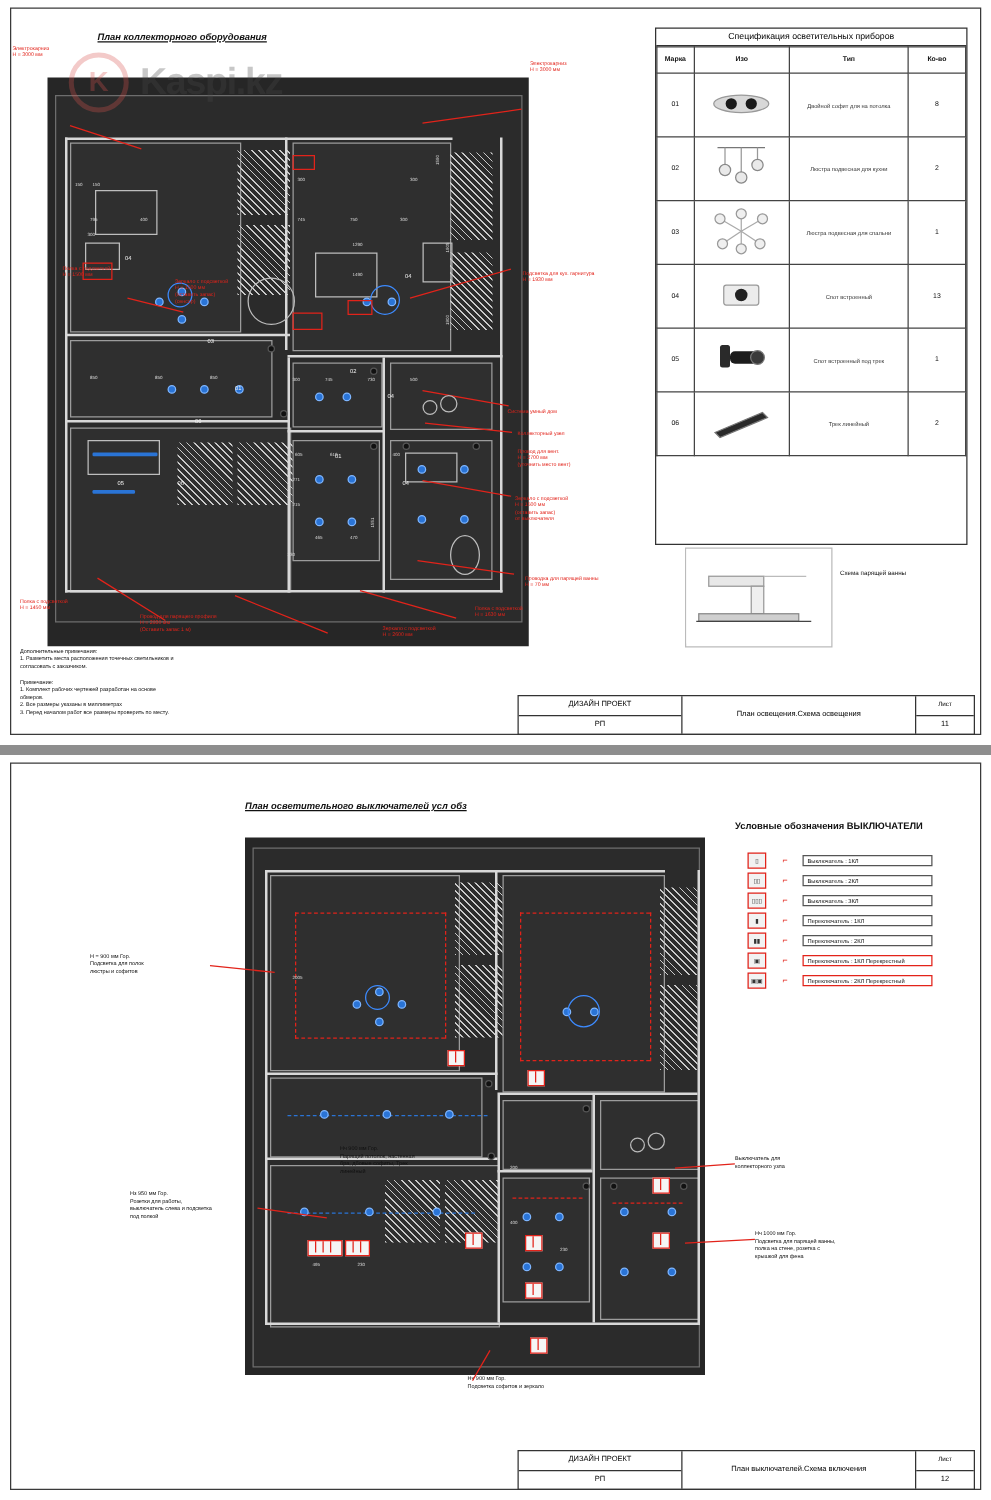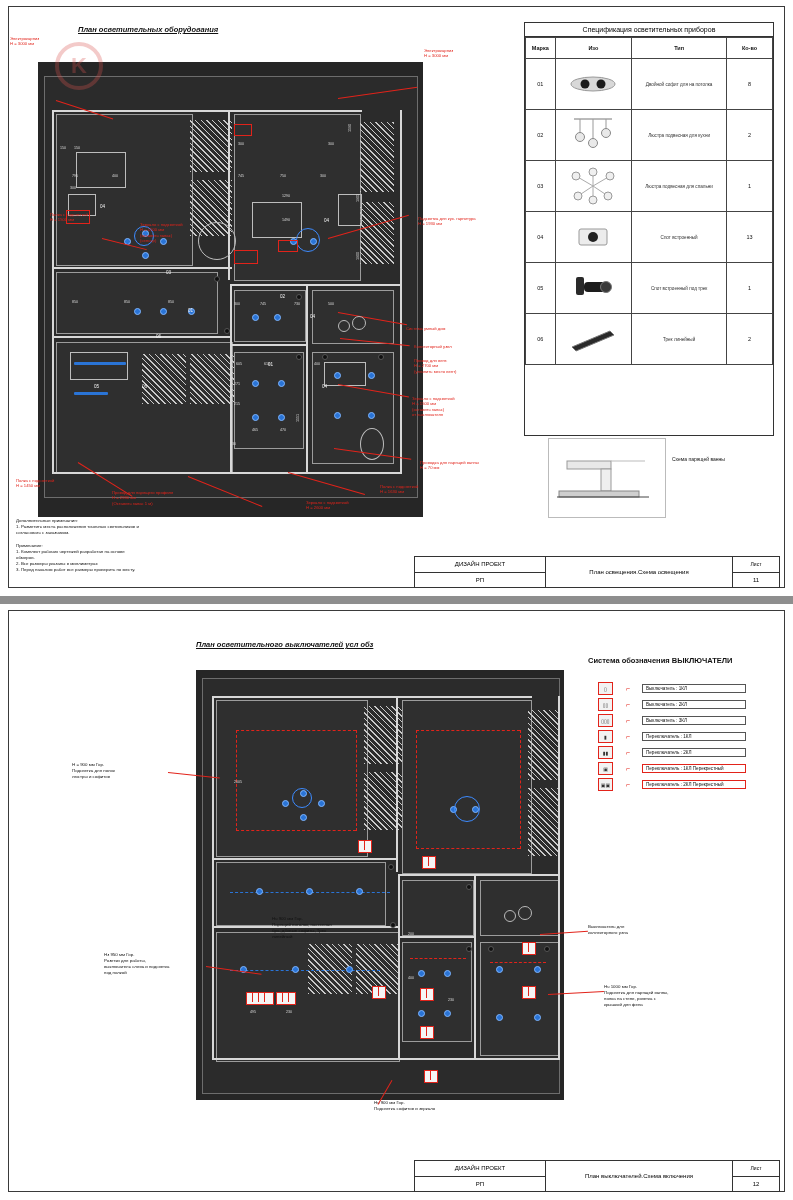--- a/index.html
+++ b/index.html
@@ -74,21 +74,21 @@
   .sw i:last-child{border-right:none;}
   .thumb{position:absolute;border:1px solid #bbb;background:#fff;}
   .ic{display:inline-block;}
 </style>
 </head>
 <body>
 
 <div class="page" id="page1">
   <div class="sheet"></div>
 
-  <div class="plan-title title-u" style="left:78px;top:25px;">План осветительных оборудования</div>
+  <div class="plan-title title-u" style="left:78px;top:25px;">План коллекторного оборудования</div>
 
   <div class="plan" style="left:38px;top:62px;width:385px;height:455px;">
 
     <div style="position:absolute;left:6px;top:14px;width:372px;height:420px;background:#2b2b2b;border:1px solid #6d6d6d;"></div>
 
     <div class="room" style="left:18px;top:52px;width:135px;height:150px;"></div>
     <div class="room" style="left:196px;top:52px;width:125px;height:165px;"></div>
 
     <div class="room" style="left:18px;top:210px;width:160px;height:60px;"></div>
 
@@ -252,20 +252,21 @@
   <div class="redtxt" style="left:306px;top:500px;width:80px;">Зеркало с подсветкой
 Н = 2600 мм</div>
   <div class="redtxt" style="left:112px;top:490px;width:96px;">Провод для парящего профиля
 Н = 2930 мм
 (Оставить запас 1 м)</div>
   <div class="redtxt" style="left:16px;top:478px;width:74px;">Полка с подсветкой
 Н = 1450 мм</div>
 
   <div class="wm">
     <div class="logo">K</div>
+    <div class="txt">Kaspi.kz</div>
   </div>
 
   <div class="note" style="left:16px;top:518px;width:230px;">Дополнительные примечания:
 1. Разметить места расположения точечных светильников и
 согласовать с заказчиком.
 
 Примечание:
 1. Комплект рабочих чертежей разработан на основе
 обмеров.
 2. Все размеры указаны в миллиметрах
@@ -399,21 +400,21 @@
     </div>
   </div>
 </div>
 
 <div class="gap"></div>
 
 <div class="page" id="page2">
   <div class="sheet"></div>
 
   <div class="plan-title title-u" style="left:196px;top:36px;">План осветительного выключателей усл обз</div>
-  <div class="legend-title" style="left:588px;top:52px;">Система обозначения ВЫКЛЮЧАТЕЛИ</div>
+  <div class="legend-title" style="left:588px;top:52px;">Условные обозначения ВЫКЛЮЧАТЕЛИ</div>
 
   <div class="legend" style="left:598px;top:78px;">
     <div class="lg-row">
       <div class="lg-sym">
           <span class="ic">▯</span>
         </div>
       <div class="lg-sym2">⌐</div>
       <div class="lg-lbl">Выключатель : 1КЛ</div>
     </div>
     <div class="lg-row">

